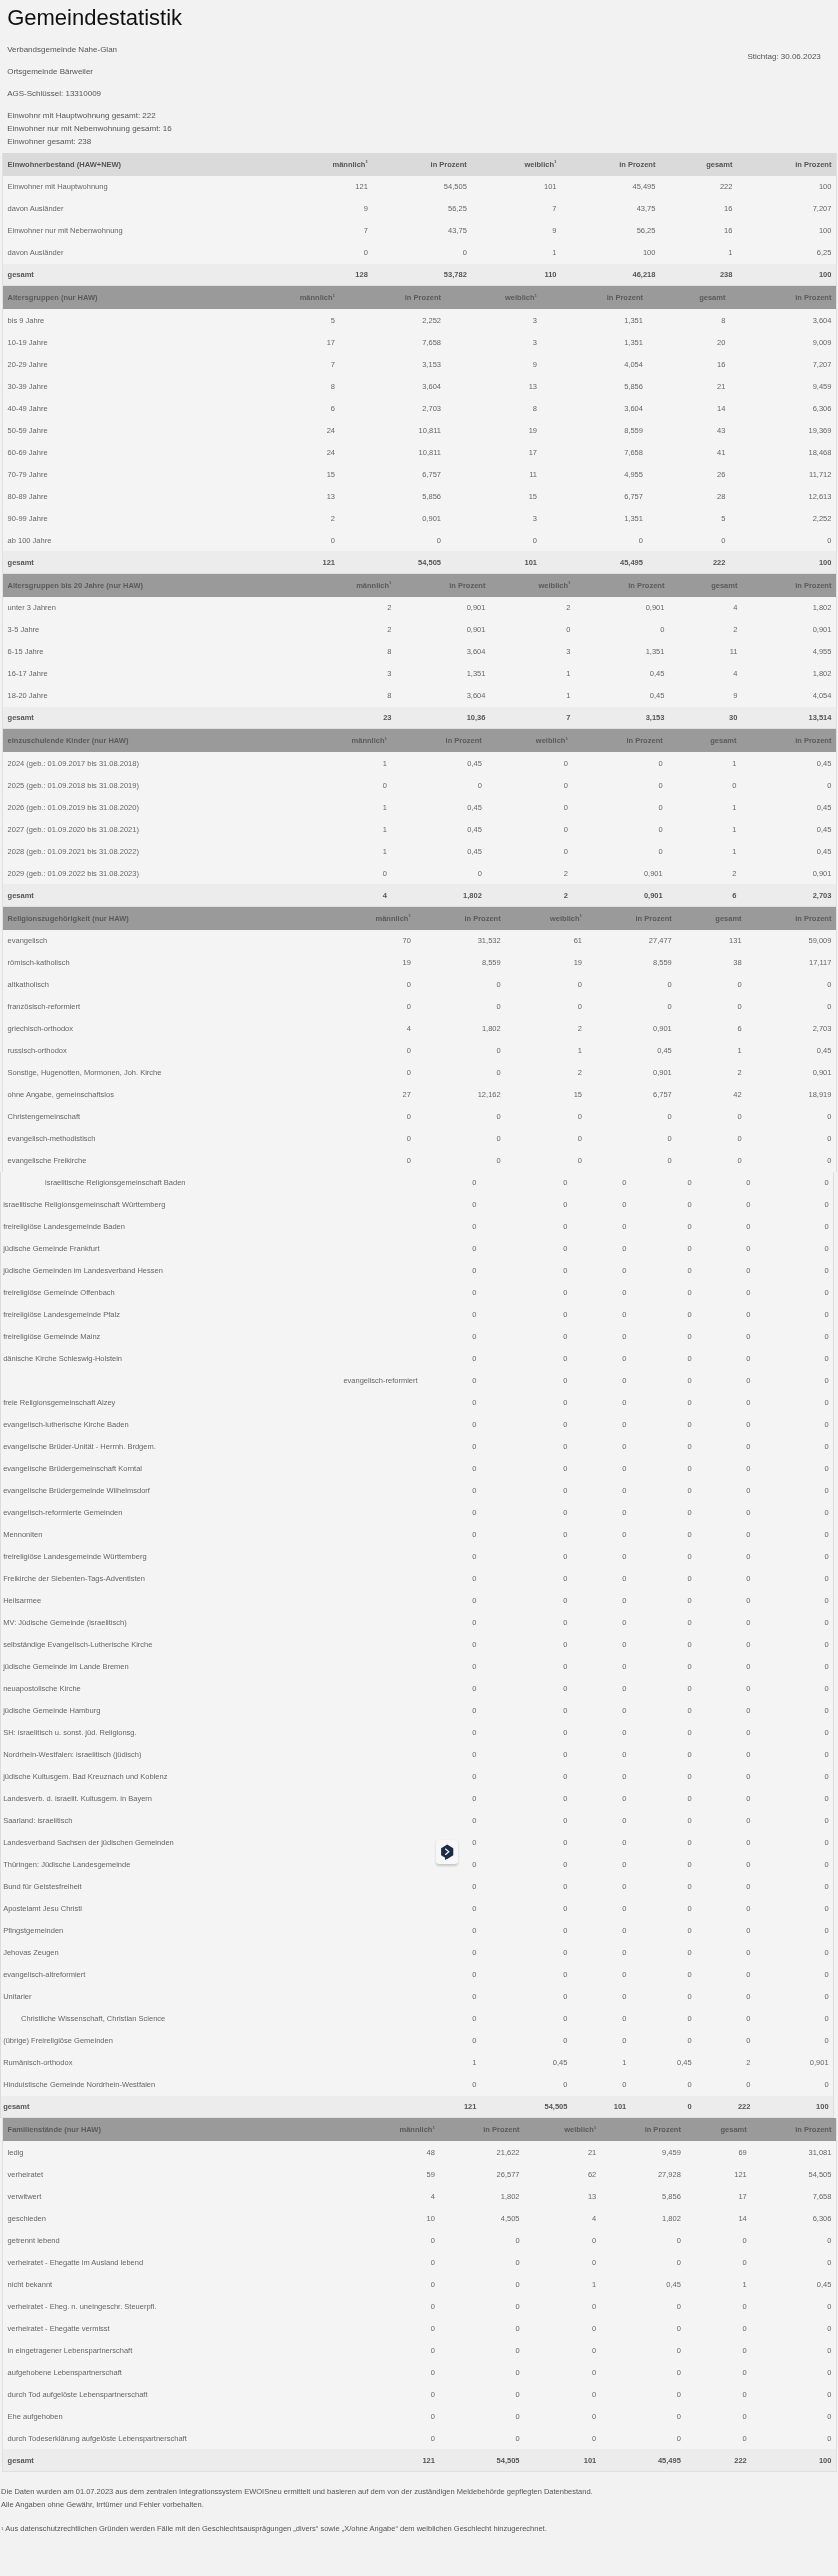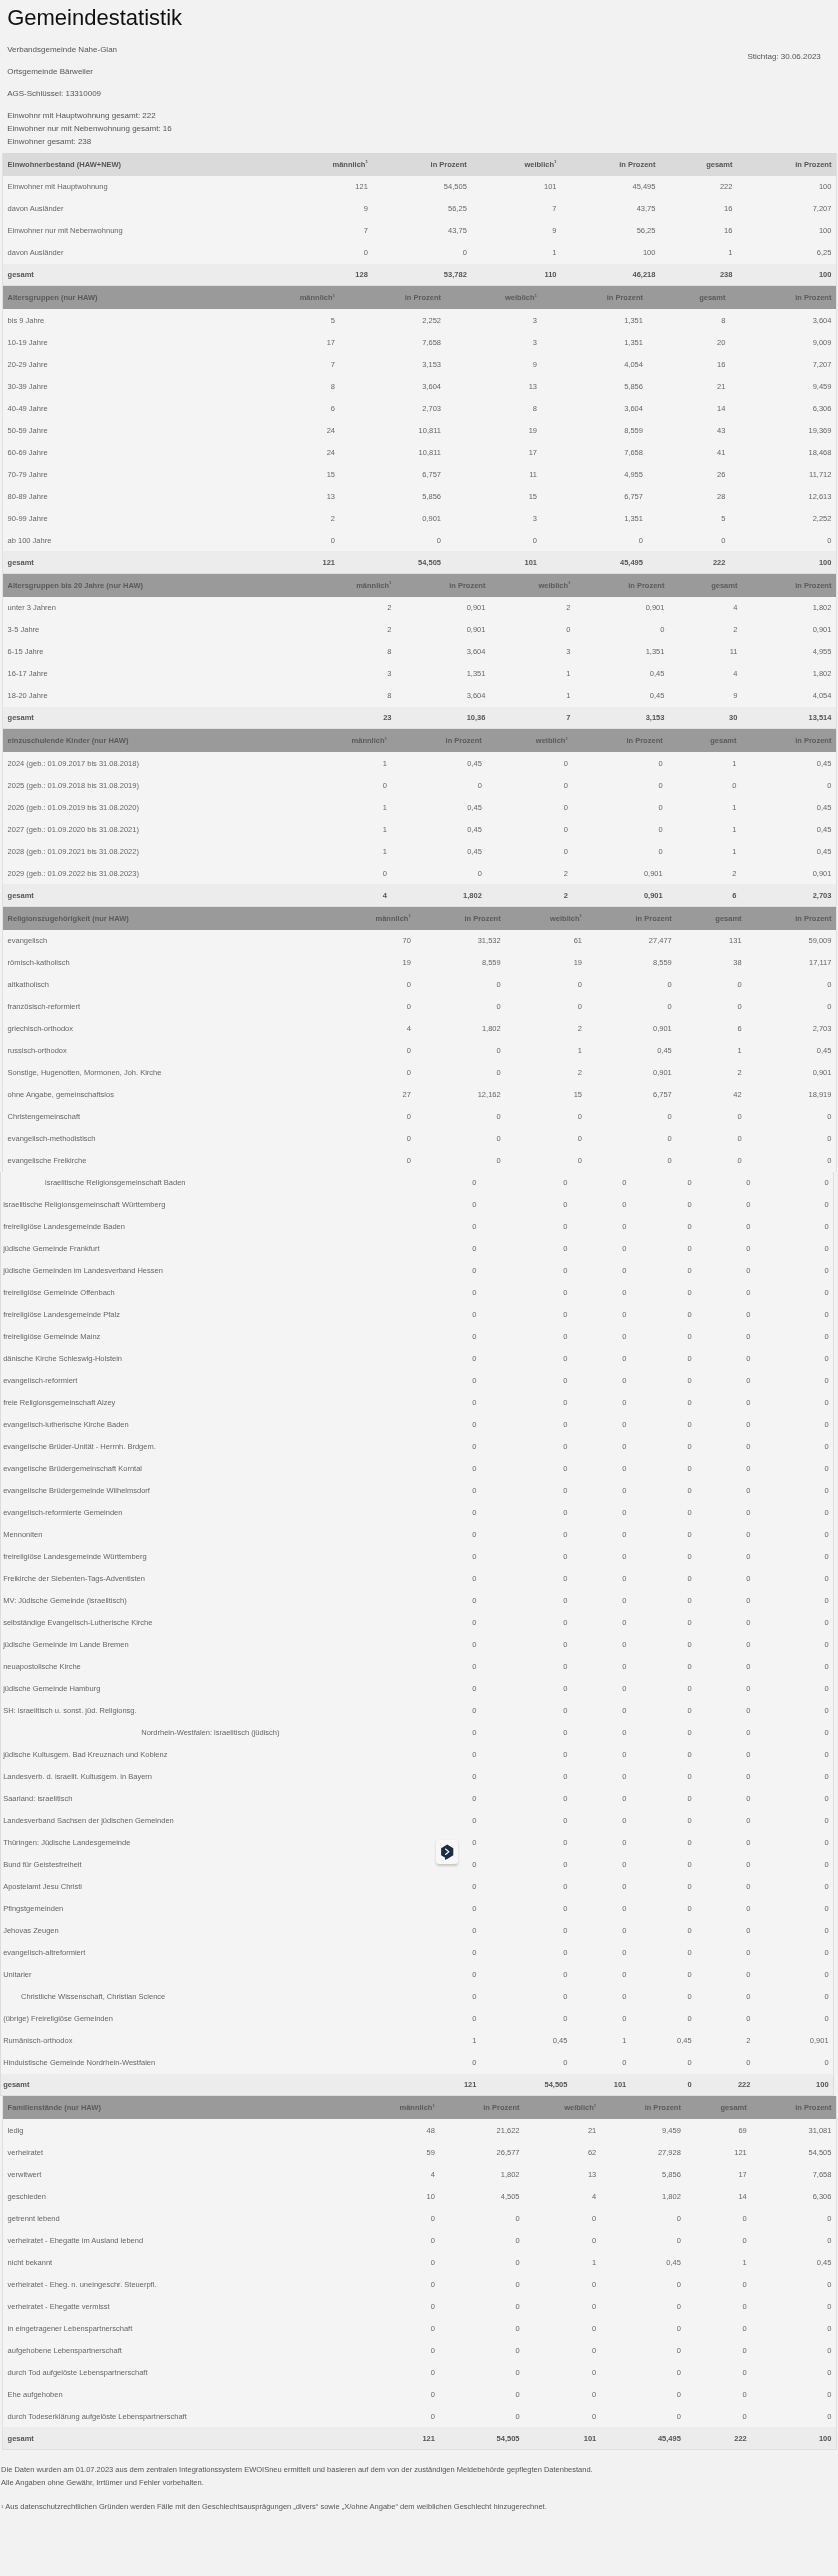--- a/index.html
+++ b/index.html
@@ -617,21 +617,21 @@
             <tr>
               <td style="width: 421px;">dänische Kirche Schleswig-Holstein</td>
               <td>0</td>
               <td>0</td>
               <td>0</td>
               <td>0</td>
               <td>0</td>
               <td>0</td>
             </tr>
             <tr>
-              <td style="width: 421px;">evangelisch-reformiert</td>
+              <td style="width: 421px; text-align: right;">evangelisch-reformiert</td>
               <td>0</td>
               <td>0</td>
               <td>0</td>
               <td>0</td>
               <td>0</td>
               <td>0</td>
             </tr>
             <tr>
               <td style="width: 421px;">freie Religionsgemeinschaft Alzey</td>
               <td>0</td>
@@ -707,20 +707,29 @@
             <tr>
               <td style="width: 421px;">Freikirche der Siebenten-Tags-Adventisten</td>
               <td>0</td>
               <td>0</td>
               <td>0</td>
               <td>0</td>
               <td>0</td>
               <td>0</td>
             </tr>
             <tr>
+              <td style="width: 421px;">Heilsarmee</td>
+              <td>0</td>
+              <td>0</td>
+              <td>0</td>
+              <td>0</td>
+              <td>0</td>
+              <td>0</td>
+            </tr>
+            <tr>
               <td style="width: 421px;">MV: Jüdische Gemeinde (israelitisch)</td>
               <td>0</td>
               <td>0</td>
               <td>0</td>
               <td>0</td>
               <td>0</td>
               <td>0</td>
             </tr>
             <tr>
               <td style="width: 421px;">selbständige Evangelisch-Lutherische Kirche</td>
@@ -761,21 +770,21 @@
             <tr>
               <td style="width: 421px;">SH: israelitisch u. sonst. jüd. Religionsg.</td>
               <td>0</td>
               <td>0</td>
               <td>0</td>
               <td>0</td>
               <td>0</td>
               <td>0</td>
             </tr>
             <tr>
-              <td style="width: 421px; text-align: center;">Nordrhein-Westfalen: israelitisch (jüdisch)</td>
+              <td style="width: 421px;">Nordrhein-Westfalen: israelitisch (jüdisch)</td>
               <td>0</td>
               <td>0</td>
               <td>0</td>
               <td>0</td>
               <td>0</td>
               <td>0</td>
             </tr>
             <tr>
               <td style="width: 421px;">jüdische Kultusgem. Bad Kreuznach und Koblenz</td>
               <td>0</td>

